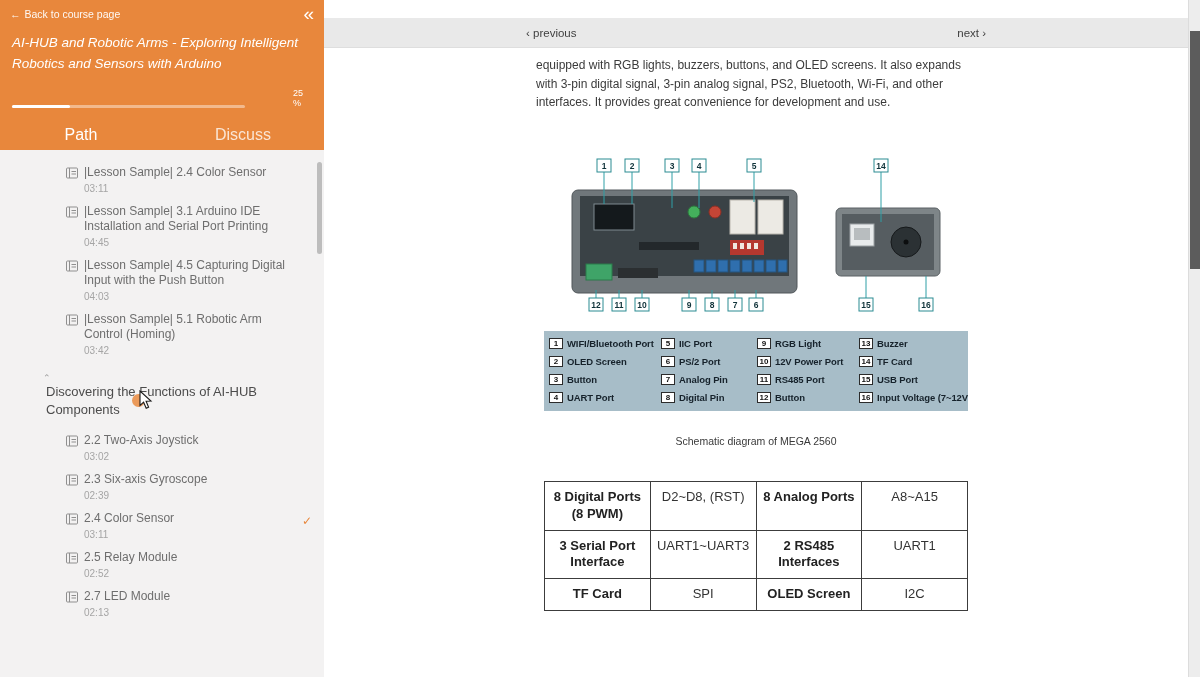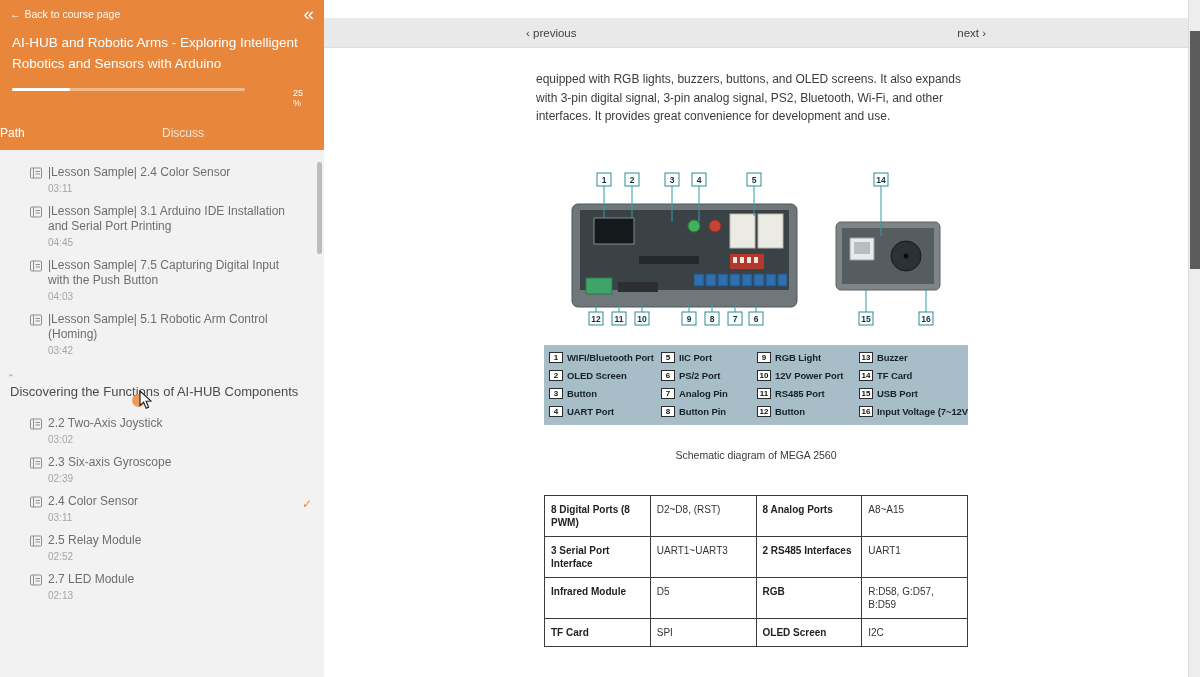--- a/index.html
+++ b/index.html
@@ -5,57 +5,57 @@
   * { margin:0; padding:0; box-sizing:border-box; }
   html,body { width:1200px; height:677px; overflow:hidden; font-family:"Liberation Sans","DejaVu Sans",sans-serif; background:#fff; }
   .app { position:relative; width:1200px; height:677px; overflow:hidden; }
 
   
   .sidebar { position:absolute; left:0; top:0; width:324px; height:677px; background:#f3f2f2; z-index:5; }
   .sb-header { height:150px; background:#e8873c; color:#fff; }
   .sb-top { display:flex; justify-content:space-between; align-items:flex-start; padding:8px 10px 0 10px; }
   .back-link { font-size:10.5px; color:rgba(255,255,255,0.95); cursor:pointer; text-decoration:none; display:flex; gap:4px; align-items:center; }
   .collapse-ic { font-size:19px; line-height:14px; cursor:pointer; color:#fff; margin-top:-1px; }
-  .course-title { padding:12px 16px 0 12px; font-size:13.5px; line-height:1.55; color:#fff; }
-  .progress-row { display:flex; align-items:flex-start; padding:13px 12px 0 12px;gap:48px; }
+  .course-title { padding:12px 16px 0 12px; font-size:13.5px; line-height:1.55; color:#fff;font-style:italic; }
+  .progress-row { display:flex; align-items:flex-end; padding:13px 12px 0 12px;gap:48px; }
   .progress-track { width:250px; height:3px; background:rgba(255,255,255,0.42); border-radius:2px; position:relative; }
   .progress-fill { position:absolute; left:0; top:0; height:3px; width:25%; background:#ffffff; border-radius:2px; }
   .progress-label { font-size:9px; color:#fff; margin-left:auto; }
   .tabs { display:flex; margin-top:14px; }
-  .tab { width:50%; text-align:left; font-size:12px; color:rgba(255,255,255,0.78); cursor:pointer; padding:4px 0; }
+  .tab { width:50%; text-align:center; font-size:16px; color:rgba(255,255,255,0.78); cursor:pointer; padding:4px 0; }
   .tab.active { color:#ffffff; }
 
-  .sb-list { position:relative; height:527px; overflow:hidden; padding-top:10px; }
+  .sb-list { position:relative; height:527px; overflow:hidden; padding-top:10px;padding-left:36px; }
   .item { display:flex; padding:5px 34px 5px 30px; position:relative; cursor:pointer; }
   .lic { width:12px; height:12px; margin:2px 6px 0 0; flex:none; }
   .it-title { font-size:12px; color:#6e6e6e; line-height:1.25; }
   .it-time { font-size:10px; color:#a5a5a5; margin-top:3px; }
   .check { position:absolute; right:12px; top:8px; color:#e8873c; font-size:12px; font-weight:bold; }
   .section-head { margin:16px 0 4px; padding:6px 14px 6px 10px; font-size:13px; color:#4c4c4c; position:relative; line-height:1.35; }
   .sec-caret { position:absolute; left:7px; top:-5px; font-size:9px; color:#9b9b9b; }
   .sb-scroll { position:absolute; right:2px; top:12px; width:5px; height:92px; background:#bdbdbd; border-radius:3px; }
 
   
   .main { position:absolute; left:324px; top:18px; width:864px; height:677px; background:#fff; }
   .topbar { height:30px; background:#e9e9e9; border-bottom:1px solid #dedede; display:flex; align-items:center; }
   .pagenav { width:460px; margin:0 auto; display:flex; justify-content:space-between; font-size:11.5px; color:#3f3f3f; }
   .pagenav span { cursor:pointer; }
-  .content { padding-top:20px; }
+  .content { padding-top:6px; }
   .ccol { width:460px; margin:0 auto; }
   .para { width:440px; margin:2px auto 0; font-size:12px; line-height:1.55; color:#3b3b3b; }
   .board { display:block; margin:18px auto 0; }
 
   .legend { width:424px; margin:6px auto 0; background:#a7bdc8; padding:4px 0; display:grid; grid-template-columns:112px 96px 102px 114px; }
   .lg-cell { display:flex; align-items:center; height:18px; padding-left:5px; overflow:hidden; }
   .lg-num { min-width:14px; height:11px; background:#fff; border:1px solid #2b2b2b; font-size:8px; line-height:9px; text-align:center; font-weight:bold; color:#111; margin-right:4px; }
   .lg-label { font-size:9.5px; font-weight:bold; color:#16222b; white-space:nowrap; letter-spacing:-0.1px; }
 
   .caption { text-align:center; margin-top:24px; font-size:10.5px; color:#3a3a3a; }
 
-  .spec { width:424px; margin:34px auto 0; border-collapse:collapse; table-layout:fixed; font-size:10px; color:#333; }
+  .spec { width:424px; margin:34px auto 0; border-collapse:collapse; table-layout:fixed; font-size:13px; color:#333;text-align:center; }
   .spec td { border:1px solid #3c3c3c; padding:7px 6px; vertical-align:top; line-height:1.3; }
   .spec td.bld { font-weight:bold; color:#222; }
 
   
   .main-sb { position:absolute; right:0; top:0; width:12px; height:677px; background:#ededed; border-left:1px solid #dcdcdc; z-index:6; }
   .main-sb .thumb { position:absolute; top:31px; left:1px; width:10px; height:238px; background:#5c5c5c; }
 
   
   .cursor-wrap { position:absolute; left:132px; top:390px; z-index:50; pointer-events:none; }
   .click-dot { position:absolute; left:0; top:4px; width:13px; height:13px; border-radius:50%; background:rgba(233,139,63,0.85); }
@@ -121,21 +121,21 @@
       <div class="item">
         <svg class="lic" viewBox="0 0 12 12">
             <g fill="none" stroke="#8f8f8f">
               <rect x="0.5" y="1" width="11" height="10" rx="1"></rect>
               <line x1="3.5" y1="1" x2="3.5" y2="11"></line>
               <line x1="5.5" y1="4.5" x2="10" y2="4.5"></line>
               <line x1="5.5" y1="7" x2="10" y2="7"></line>
             </g>
           </svg>
         <div class="it-body">
-            <div class="it-title">|Lesson Sample| 7.5 Capturing Digital Input with the Push Button</div>
+            <div class="it-title">|Lesson Sample| 4.5 Capturing Digital Input with the Push Button</div>
             <div class="it-time">04:03</div>
           </div>
       </div>
       <div class="item">
         <svg class="lic" viewBox="0 0 12 12">
             <g fill="none" stroke="#8f8f8f">
               <rect x="0.5" y="1" width="11" height="10" rx="1"></rect>
               <line x1="3.5" y1="1" x2="3.5" y2="11"></line>
               <line x1="5.5" y1="4.5" x2="10" y2="4.5"></line>
               <line x1="5.5" y1="7" x2="10" y2="7"></line>
@@ -380,21 +380,21 @@
           <div class="lg-cell">
               <span class="lg-num">15</span>
               <span class="lg-label">USB Port</span>
             </div>
           <div class="lg-cell">
               <span class="lg-num">4</span>
               <span class="lg-label">UART Port</span>
             </div>
           <div class="lg-cell">
               <span class="lg-num">8</span>
-              <span class="lg-label">Button Pin</span>
+              <span class="lg-label">Digital Pin</span>
             </div>
           <div class="lg-cell">
               <span class="lg-num">12</span>
               <span class="lg-label">Button</span>
             </div>
           <div class="lg-cell">
               <span class="lg-num">16</span>
               <span class="lg-label">Input Voltage (7~12V)</span>
             </div>
         </div>
@@ -409,26 +409,20 @@
               <td class="bld">8 Analog Ports</td>
               <td>A8~A15</td>
             </tr>
             <tr>
               <td class="bld">3 Serial Port Interface</td>
               <td>UART1~UART3</td>
               <td class="bld">2 RS485 Interfaces</td>
               <td>UART1</td>
             </tr>
             <tr>
-              <td class="bld">Infrared Module</td>
-              <td>D5</td>
-              <td class="bld">RGB</td>
-              <td>R:D58, G:D57, B:D59</td>
-            </tr>
-            <tr>
               <td class="bld">TF Card</td>
               <td>SPI</td>
               <td class="bld">OLED Screen</td>
               <td>I2C</td>
             </tr>
           </tbody>
         </table>
       </div>
     </div>
   </main>

